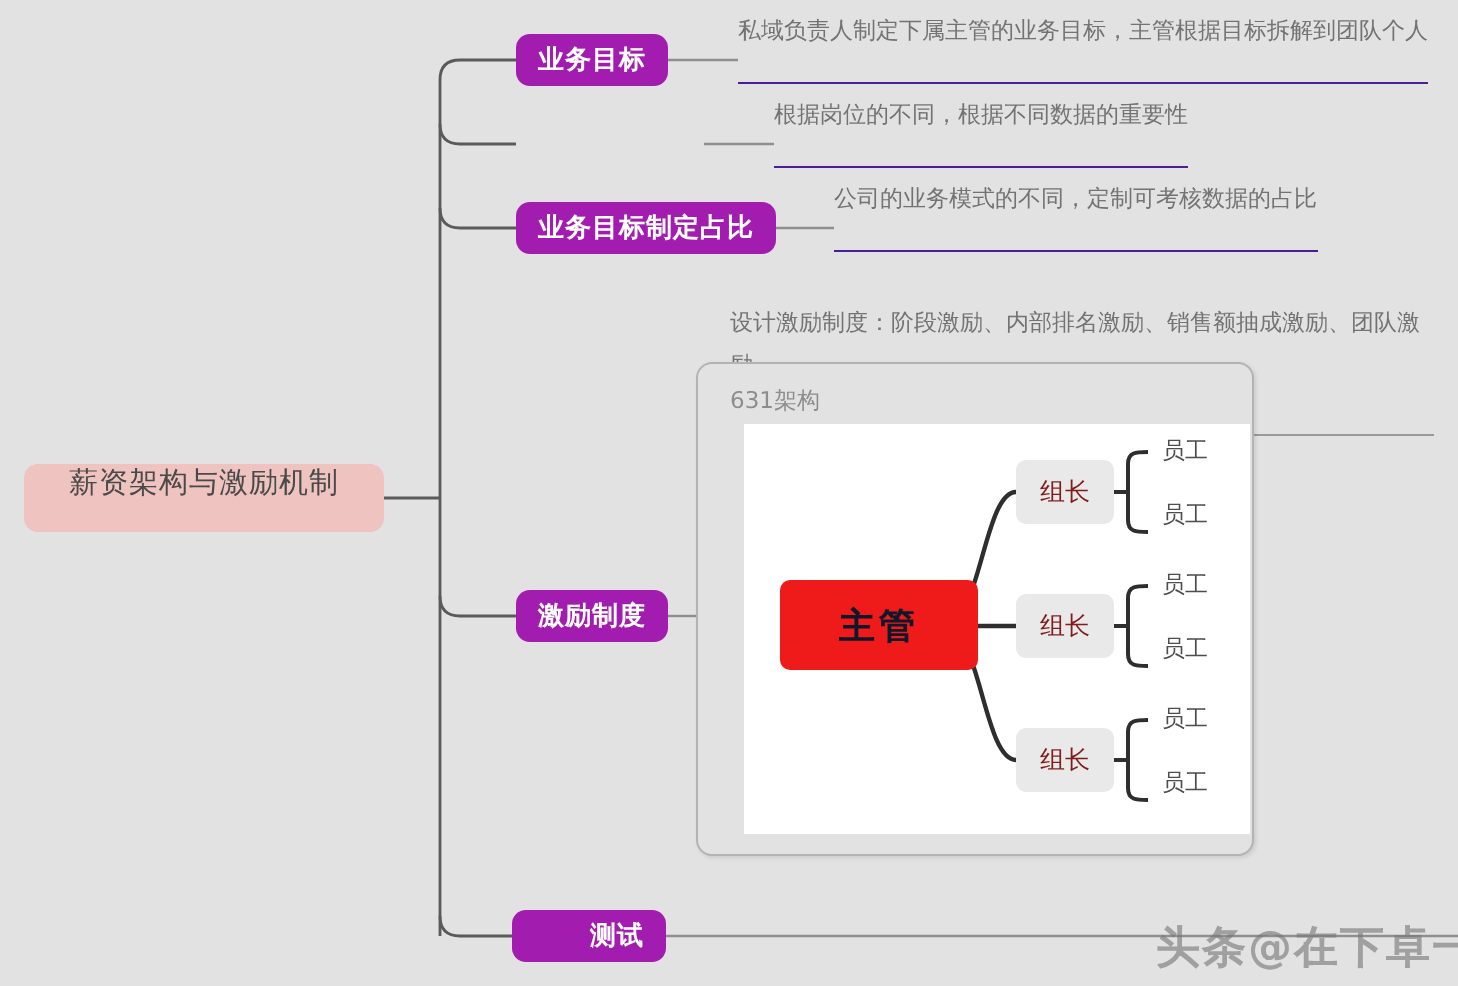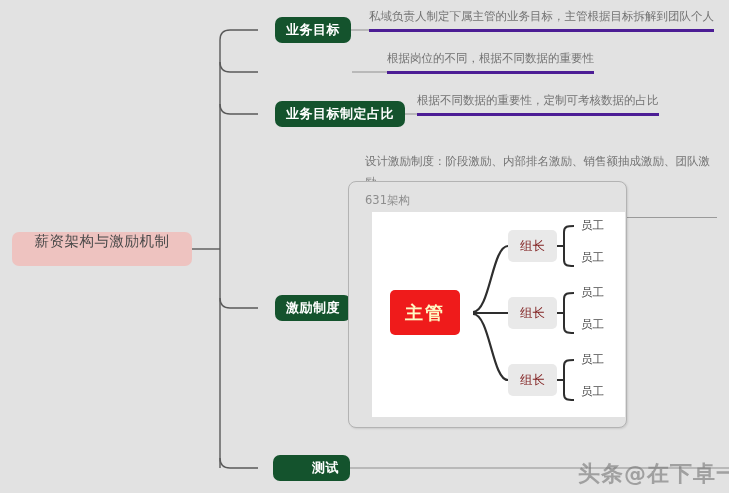--- a/index.html
+++ b/index.html
@@ -38,49 +38,48 @@
     color: #4a4a4a;
     font-size: 14.5px;
     letter-spacing: .5px;
     white-space: nowrap;
   }
 
   
   .branch-label {
     position: absolute;
     height: 26px;
-    background: #14532d;
+    background: #a21caf;
     border-radius: 7px;
     display: flex;
     align-items: center;
     justify-content: center;
     color: #ffffff;
     font-size: 13px;
     font-weight: bold;
     letter-spacing: .5px;
     white-space: nowrap;
     padding: 0 11px;
     box-sizing: border-box;
-    margin-left: 17px;
   }
   .bl-1 { left: 258px; top: 17px; }
   .bl-2 { left: 258px; top: 59px; }
   .bl-3 { left: 258px; top: 101px; }
   .bl-4 { left: 258px; top: 295px; }
   .bl-5 { left: 256px; top: 455px; padding-left: 39px; }
 
   
   .desc {
     position: absolute;
     color: #737373;
     font-size: 11.5px;
     line-height: 17px;
     white-space: nowrap;
-    border-bottom: 3px solid #4c1d95;
-    padding-bottom: 4px;
+    border-bottom: 1px solid #4c1d95;
+    padding-bottom: 16px;
     font-family: Liberation Mono, monospace;
   }
   .desc-1 { left: 369px; top: 8px; }
   .desc-2 { left: 387px; top: 50px; }
   .desc-3 { left: 417px; top: 92px; }
   .desc-5 { left: 337px; top: 446px; }
 
   .desc-multi {
     position: absolute;
     left: 365px;
@@ -130,28 +129,28 @@
   #inner-wires {
     position: absolute;
     left: 0; top: 0;
     width: 253px; height: 205px;
     pointer-events: none;
   }
   .boss-node {
     position: absolute;
     left: 18px;
     top: 78px;
-    width: 70px;
+    width: 99px;
     height: 45px;
     background: #ef1b1b;
     border-radius: 5px;
     display: flex;
     align-items: center;
     justify-content: center;
-    color: #fef9c3;
+    color: #0f172a;
     font-size: 18px;
     font-weight: bold;
     letter-spacing: 2px;
     white-space: nowrap;
   }
   .lead-node {
     position: absolute;
     width: 49px;
     height: 32px;
     background: #e9e9e9;
@@ -232,21 +231,21 @@
   </div>
   <div class="branch-label bl-4">
     <span>激励制度</span>
   </div>
   <div class="branch-label bl-5">
     <span>测试</span>
   </div>
 
   <div class="desc desc-1">私域负责人制定下属主管的业务目标，主管根据目标拆解到团队个人</div>
   <div class="desc desc-2">根据岗位的不同，根据不同数据的重要性</div>
-  <div class="desc desc-3">根据不同数据的重要性，定制可考核数据的占比</div>
+  <div class="desc desc-3">公司的业务模式的不同，定制可考核数据的占比</div>
 
   <div class="desc-multi">
     <span>设计激励制度：阶段激励、内部排名激励、销售额抽成激励、团队激励</span>
     <span class="ln2">（631）</span>
   </div>
 
 
   <div class="nested-card">
     <div class="nested-title">631架构</div>
 

